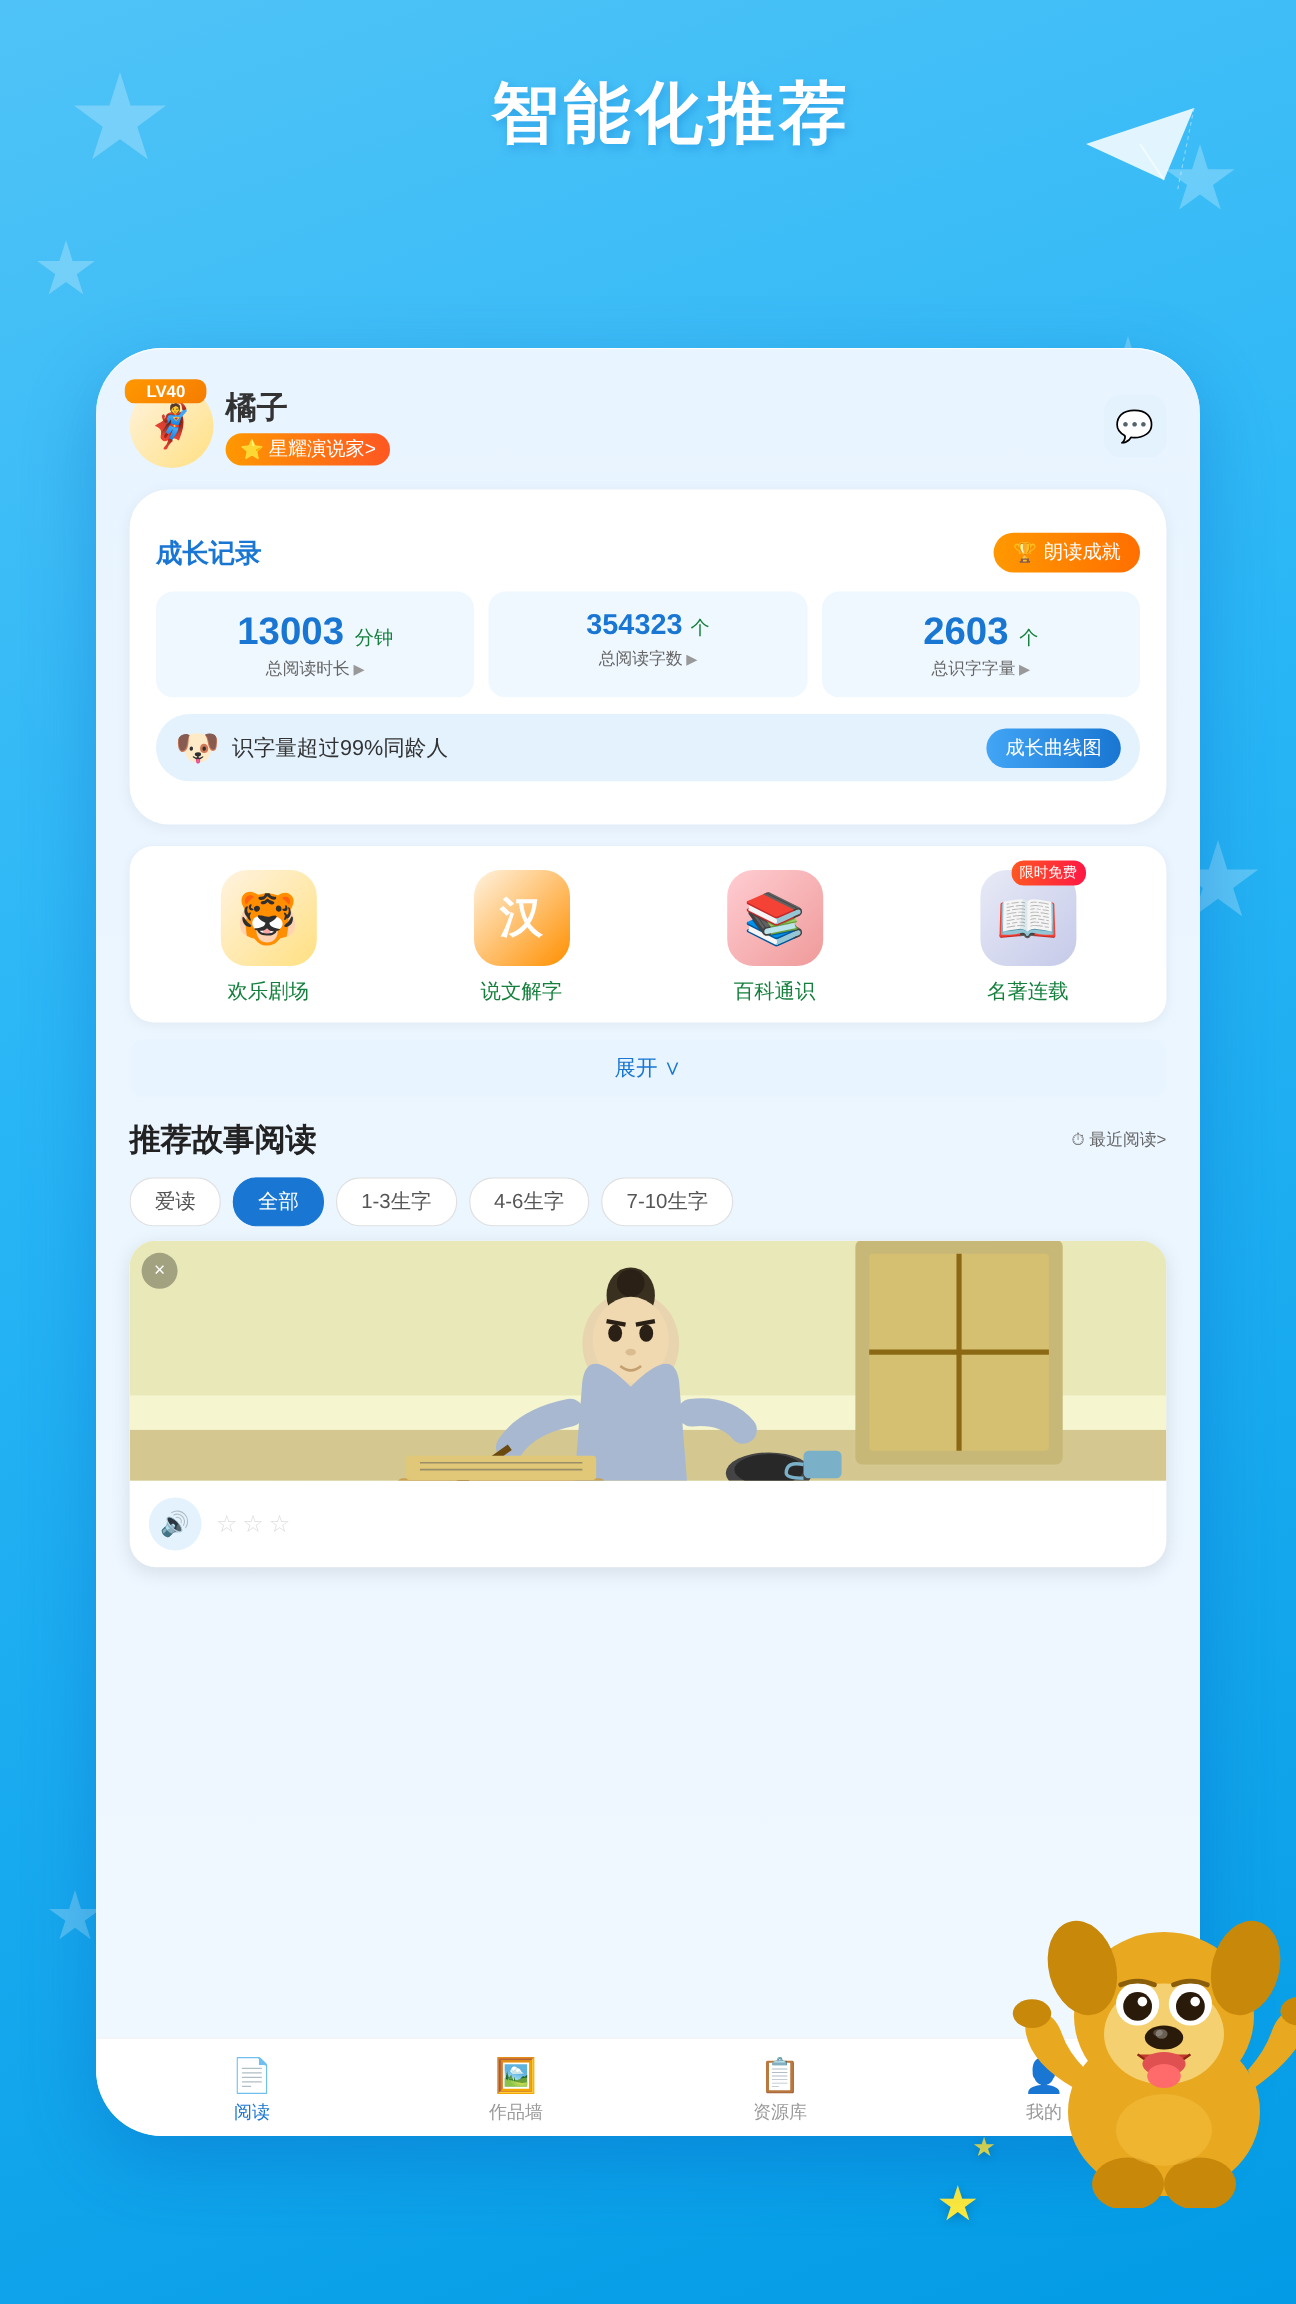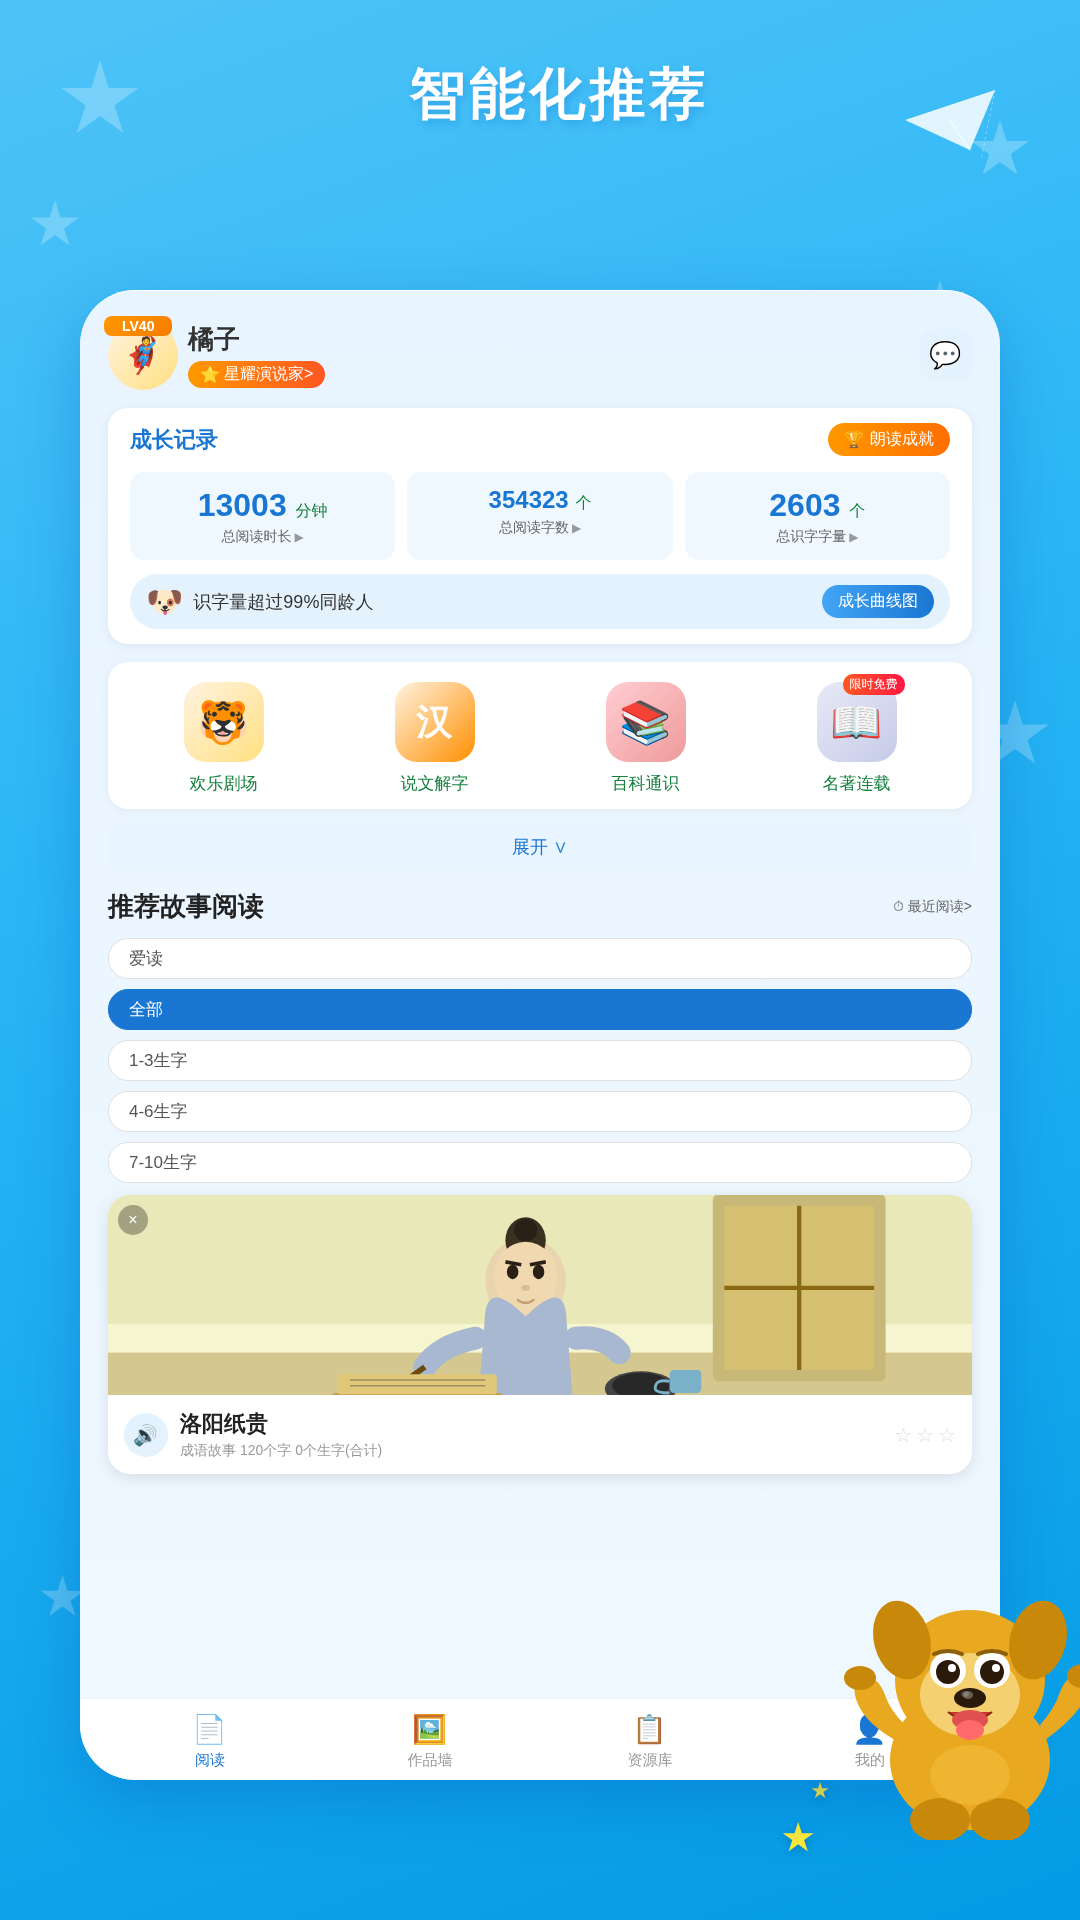--- a/index.html
+++ b/index.html
@@ -137,22 +137,22 @@
       width: 52px; height: 52px;
       background: #e3f2fd;
       border-radius: 14px;
       display: flex; align-items: center; justify-content: center;
       font-size: 26px;
     }
 
     
     .growth-card {
       background: white;
-      border-radius: 20px;
-      padding: 15px 22px;
+      border-radius: 32px;
+      padding: 36px 22px;
       margin-bottom: 18px;
       box-shadow: 0 2px 12px rgba(0,0,0,0.06);
     }
     .growth-header {
       display: flex;
       align-items: center;
       justify-content: space-between;
       margin-bottom: 16px;
     }
     .growth-title {
@@ -281,21 +281,20 @@
     .section-title { font-size: 26px; font-weight: bold; color: #222; }
     .section-link { font-size: 14px; color: #666; display: flex; align-items: center; gap: 4px; }
 
     
     .filter-tabs {
       display: flex;
       gap: 10px;
       margin-bottom: 12px;
       flex-wrap: nowrap;
       overflow-x: auto;
-      flex-direction: column;
     }
     .filter-tab {
       padding: 8px 20px;
       border-radius: 20px;
       font-size: 17px;
       border: 1.5px solid #e0e0e0;
       background: white;
       color: #555;
       white-space: nowrap;
     }
@@ -611,24 +610,20 @@
 
           <ellipse cx="370" cy="165" rx="25" ry="12" fill="#444"></ellipse>
           <ellipse cx="370" cy="163" rx="20" ry="9" fill="#222" opacity="0.8"></ellipse>
 
           <rect x="390" y="152" width="22" height="16" rx="3" fill="#7ab0c8"></rect>
           <path d="M390,160 Q380,158 380,165 Q380,168 390,168" stroke="#7ab0c8" stroke-width="2" fill="none"></path>
         </svg>
       </div>
       <div class="story-info">
         <div class="story-audio-btn">🔊</div>
-        <div class="story-text">
-          <div class="story-name">洛阳纸贵</div>
-          <div class="story-meta">成语故事  120个字  0个生字(合计)</div>
-        </div>
         <div class="story-stars">
           <span class="star">☆</span>
           <span class="star">☆</span>
           <span class="star">☆</span>
         </div>
       </div>
     </div>
 
   </div>
 

